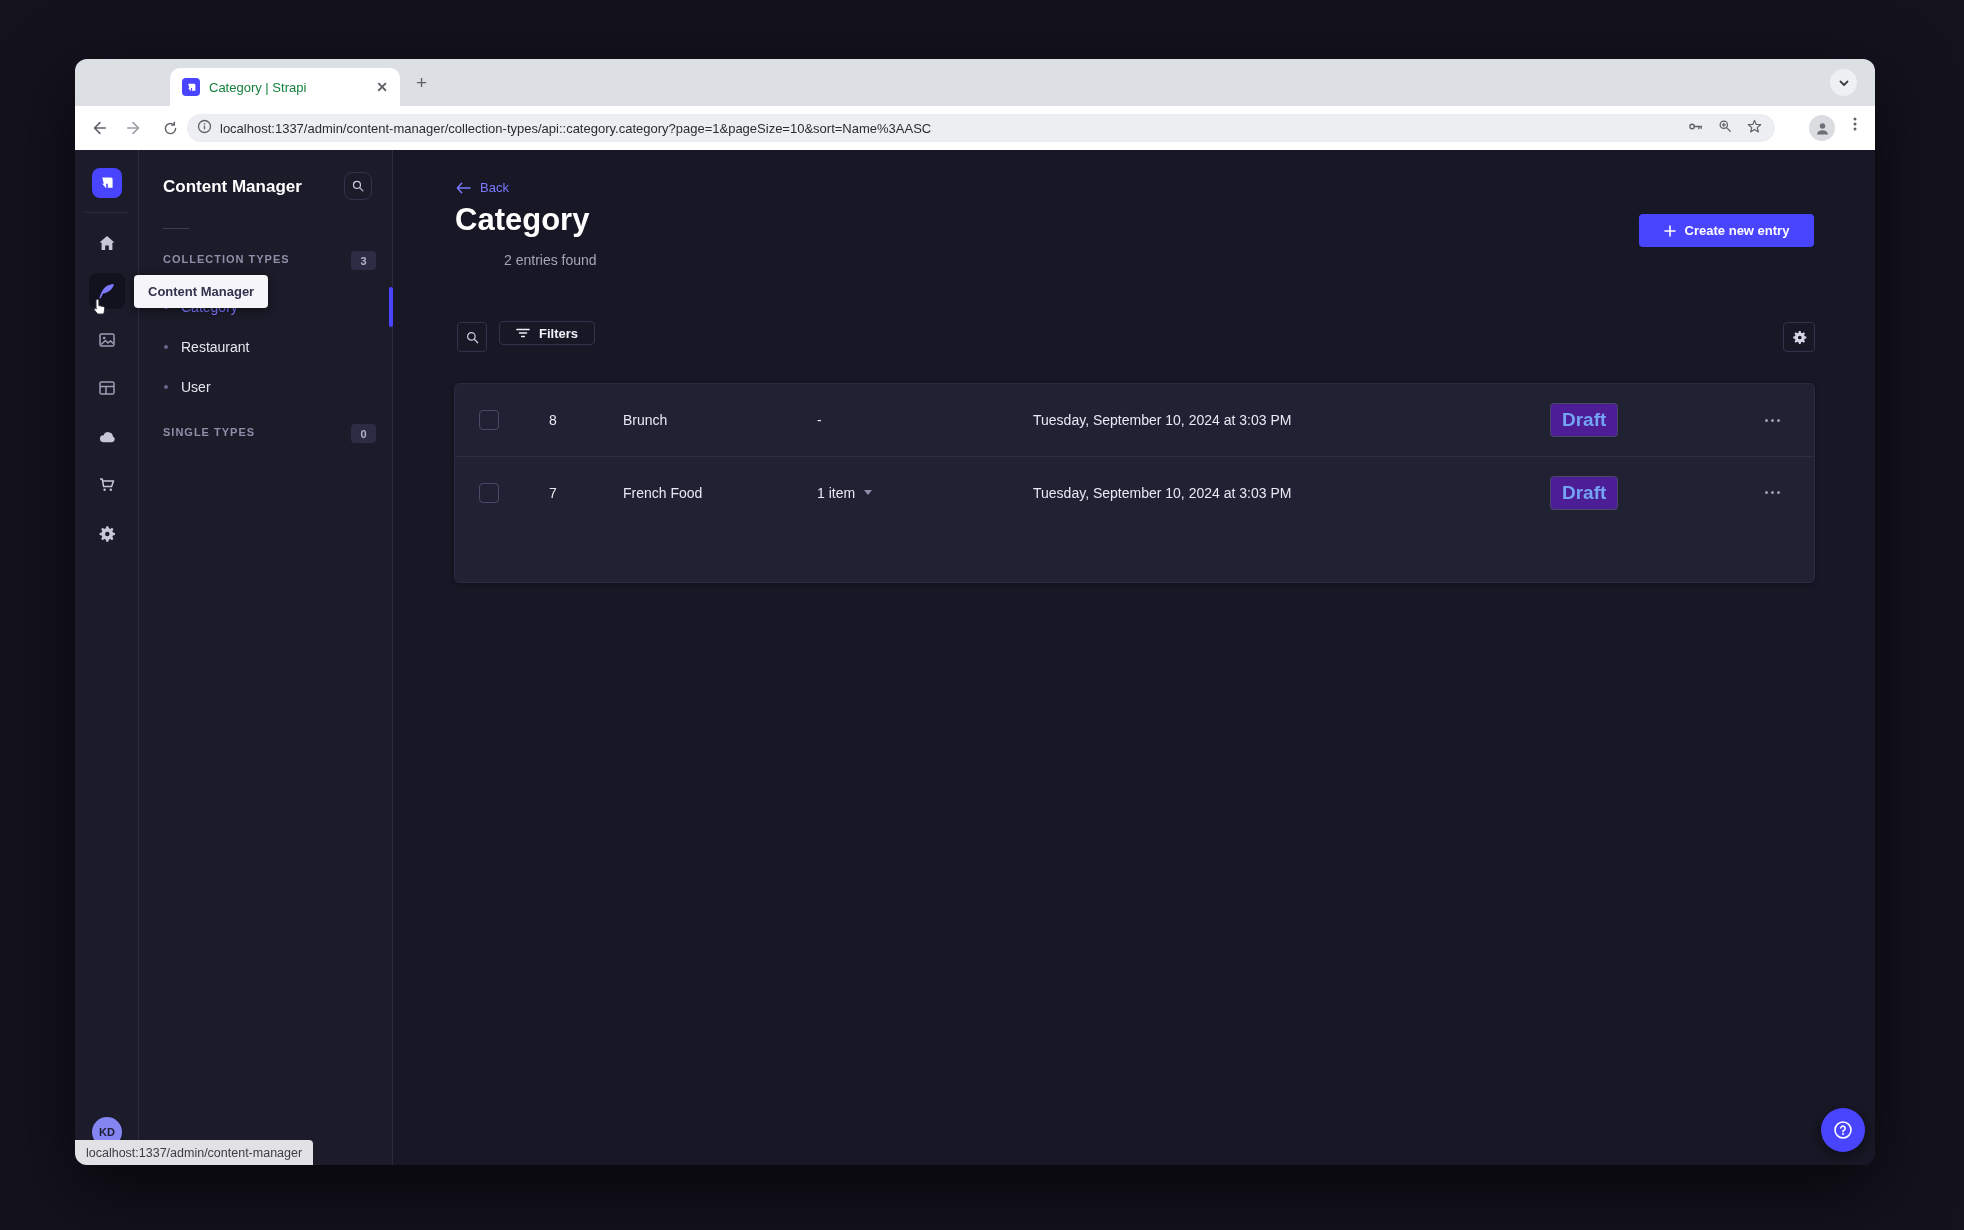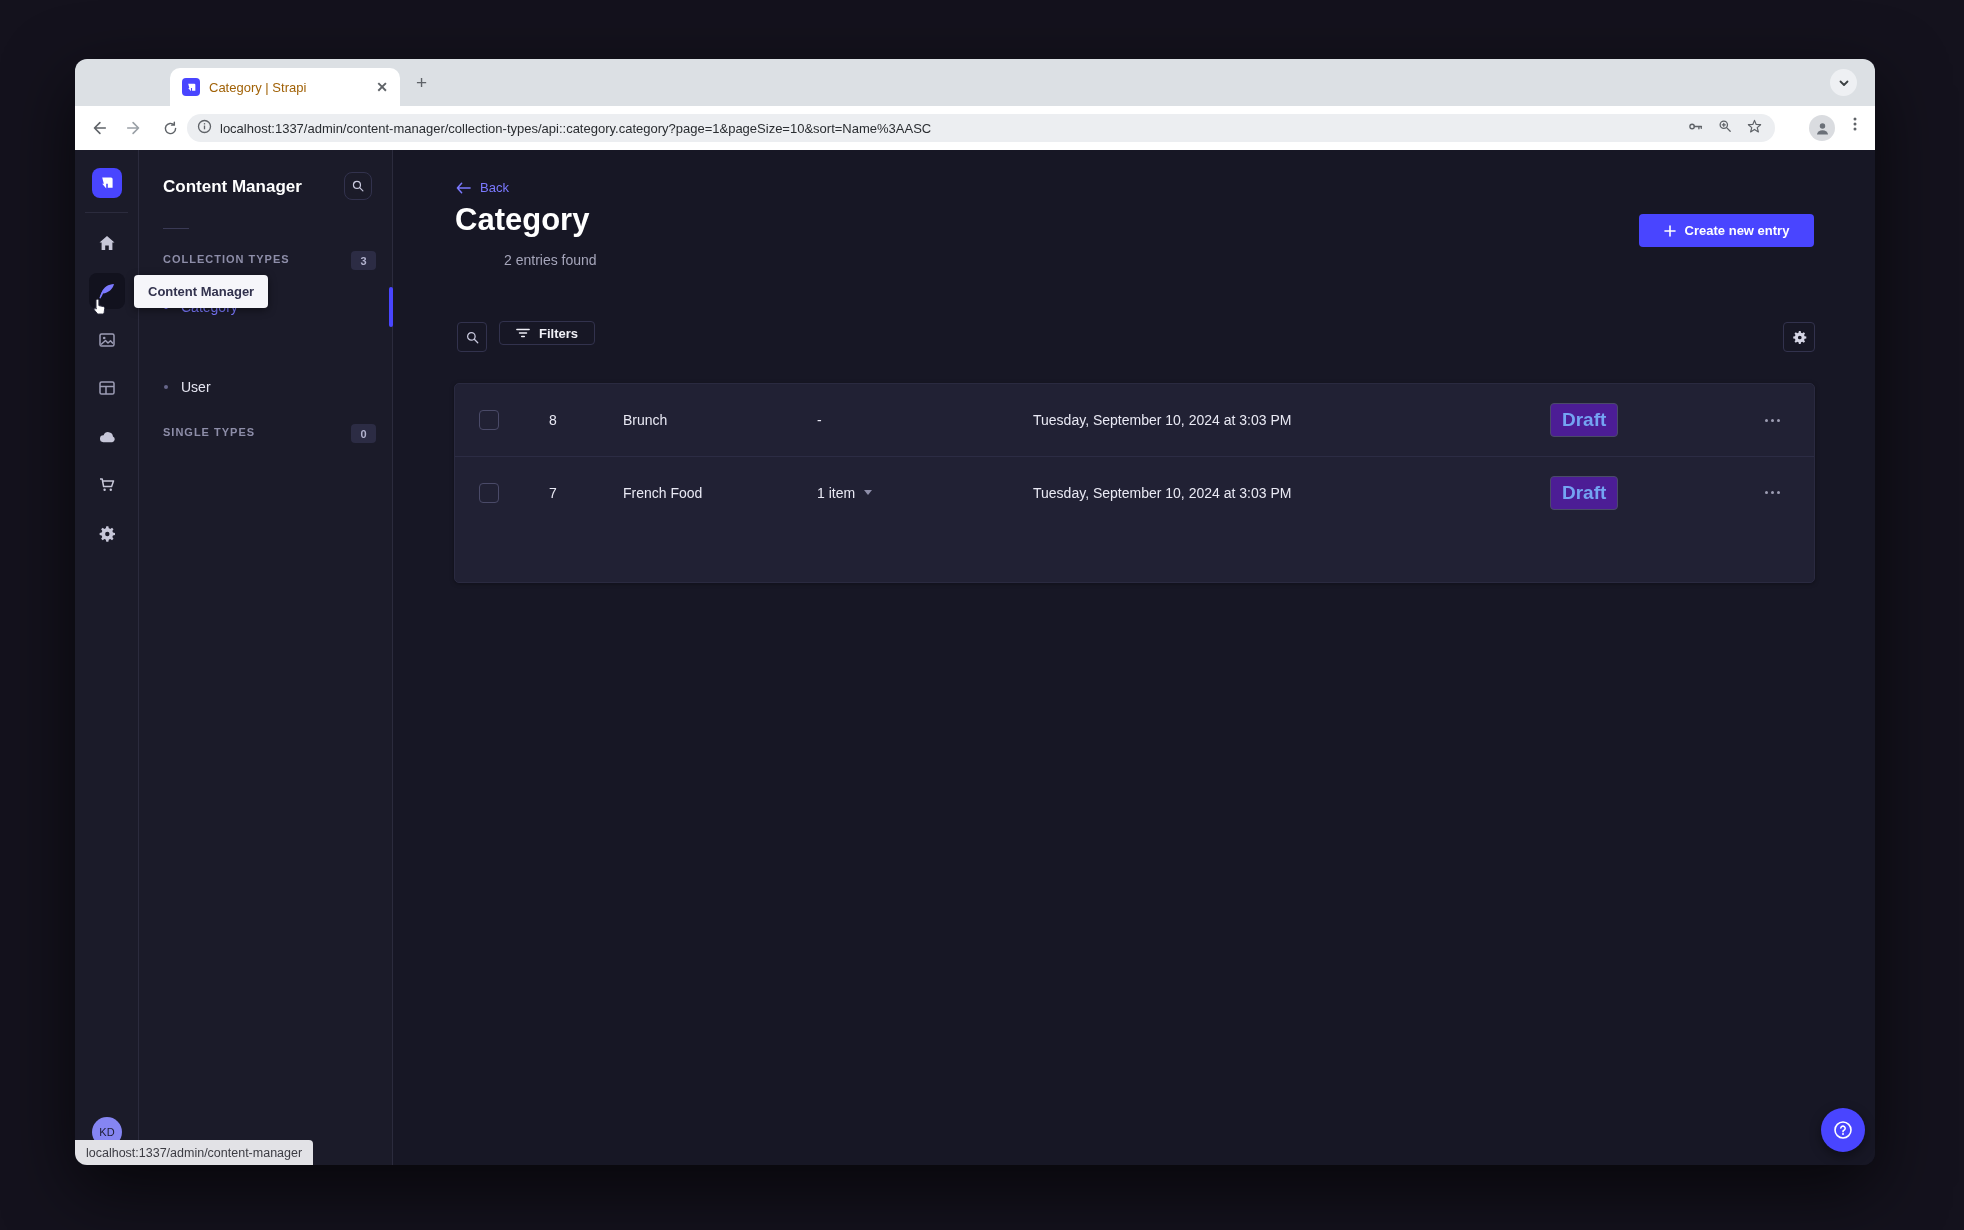--- a/index.html
+++ b/index.html
@@ -15,21 +15,21 @@
   
   .tabstrip { position:relative; height:47px; background:#dce0e4; }
   .traffic { position:absolute; top:17px; width:13px; height:13px; border-radius:50%; }
   .t-red { left:98px; background:#ec6a5e; }
   .t-yellow { left:118px; background:#f4bf50; }
   .t-green { left:139px; background:#61c555; }
   .tab { position:absolute; left:95px; top:9px; width:230px; height:38px; background:#ffffff;
          border-radius:10px 10px 0 0; display:flex; align-items:center; padding:0 12px; gap:9px; }
   .favicon { width:18px; height:18px; border-radius:4px; background:#4945ff; flex:0 0 auto;
              display:flex; align-items:center; justify-content:center; }
-  .tab-title { flex:1; font-size:13px; color:#a16207; white-space:nowrap; overflow:hidden; }
+  .tab-title { flex:1; font-size:13px; color:#15803d; white-space:nowrap; overflow:hidden; }
   .tab-close { color:#5f6368; font-size:14px; font-weight:bold; cursor:default; }
   .newtab-btn { position:absolute; left:341px; top:14px; color:#5f6368; font-size:19px; line-height:19px; }
   .tab-chevron { position:absolute; right:18px; top:10px; width:27px; height:27px; border-radius:50%;
                  background:#eef0f3; display:flex; align-items:center; justify-content:center; color:#3c4043; }
 
   
   .toolbar { position:relative; height:44px; background:#ffffff; display:flex; align-items:center; }
   .nav-ico { width:24px; height:24px; display:flex; align-items:center; justify-content:center; }
   .nav-back { position:absolute; left:12px; color:#5f6368; }
   .nav-fwd  { position:absolute; left:47px; color:#9aa0a6; }
@@ -48,21 +48,21 @@
   
   .rail { position:relative; width:64px; background:#1b1b29; border-right:1px solid #2b2b3d; flex:0 0 auto; }
   .logo { position:absolute; left:17px; top:18px; width:30px; height:30px; border-radius:8px; background:#4945ff;
           display:flex; align-items:center; justify-content:center; }
   .rail-divider { position:absolute; left:10px; right:10px; top:62px; height:1px; background:#2b2b3d; }
   .rail-btn { position:absolute; left:14px; width:36px; height:36px; border-radius:8px;
               display:flex; align-items:center; justify-content:center; color:#9d9db5; }
   .rail-btn.active { background:#12121e; color:#7b79ff; }
   .rail-avatar { position:absolute; left:17px; bottom:18px; width:30px; height:30px; border-radius:50%;
                  background:#8585f2; display:flex; align-items:center; justify-content:center;
-                 font-size:11px; font-weight:normal; color:#1d1d33; }
+                 font-size:11px; font-weight:bold; color:#1d1d33; }
 
   
   .subnav { position:relative; width:254px; background:#1b1b29; border-right:1px solid #2b2b3d; flex:0 0 auto; }
   .subnav-title { position:absolute; left:24px; top:27px; font-size:17px; font-weight:bold; color:#ffffff; }
   .subnav-search { position:absolute; right:20px; top:22px; width:28px; height:28px; border:1px solid #32324d;
                    border-radius:8px; display:flex; align-items:center; justify-content:center; color:#c8c8dd; }
   .subnav-divider { position:absolute; left:24px; top:78px; width:26px; height:1px; background:#3a3a55; }
   .section-label { position:absolute; left:24px; font-size:11px; font-weight:bold; letter-spacing:1px;
                    color:#8e8ea9; }
   .count-badge { position:absolute; right:16px; width:25px; height:19px; background:#2c2c44; border-radius:4px;
@@ -289,20 +289,24 @@
         </span>
         <div class="subnav-divider"></div>
 
         <div class="section-label" style="top:103px">COLLECTION TYPES</div>
         <span class="count-badge" style="top:101px">3</span>
 
         <div class="nav-item active" style="top:137px">
           <span class="bullet"></span>
           <span>Category</span>
         </div>
+        <div class="nav-item" style="top:177px">
+          <span class="bullet"></span>
+          <span>Restaurant</span>
+        </div>
         <div class="nav-item" style="top:217px">
           <span class="bullet"></span>
           <span>User</span>
         </div>
 
         <div class="section-label" style="top:276px">SINGLE TYPES</div>
         <span class="count-badge" style="top:274px">0</span>
 
         <div class="active-indicator"></div>
       </div>

